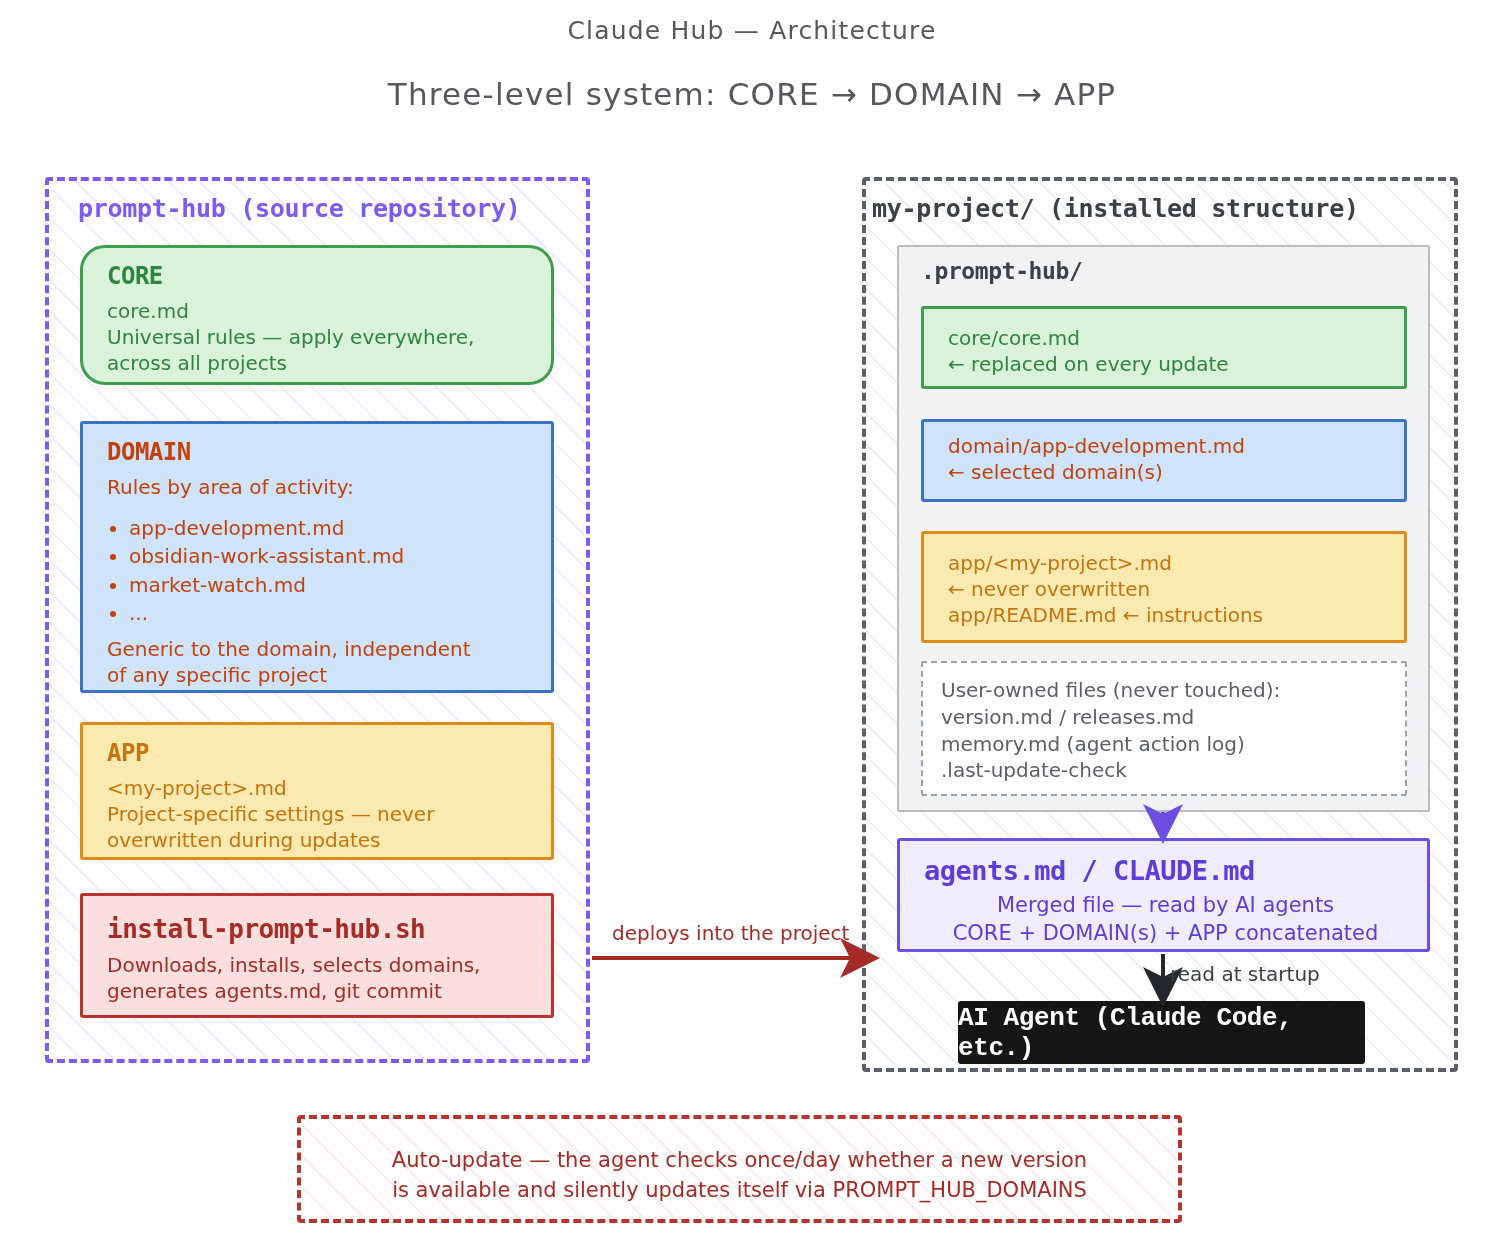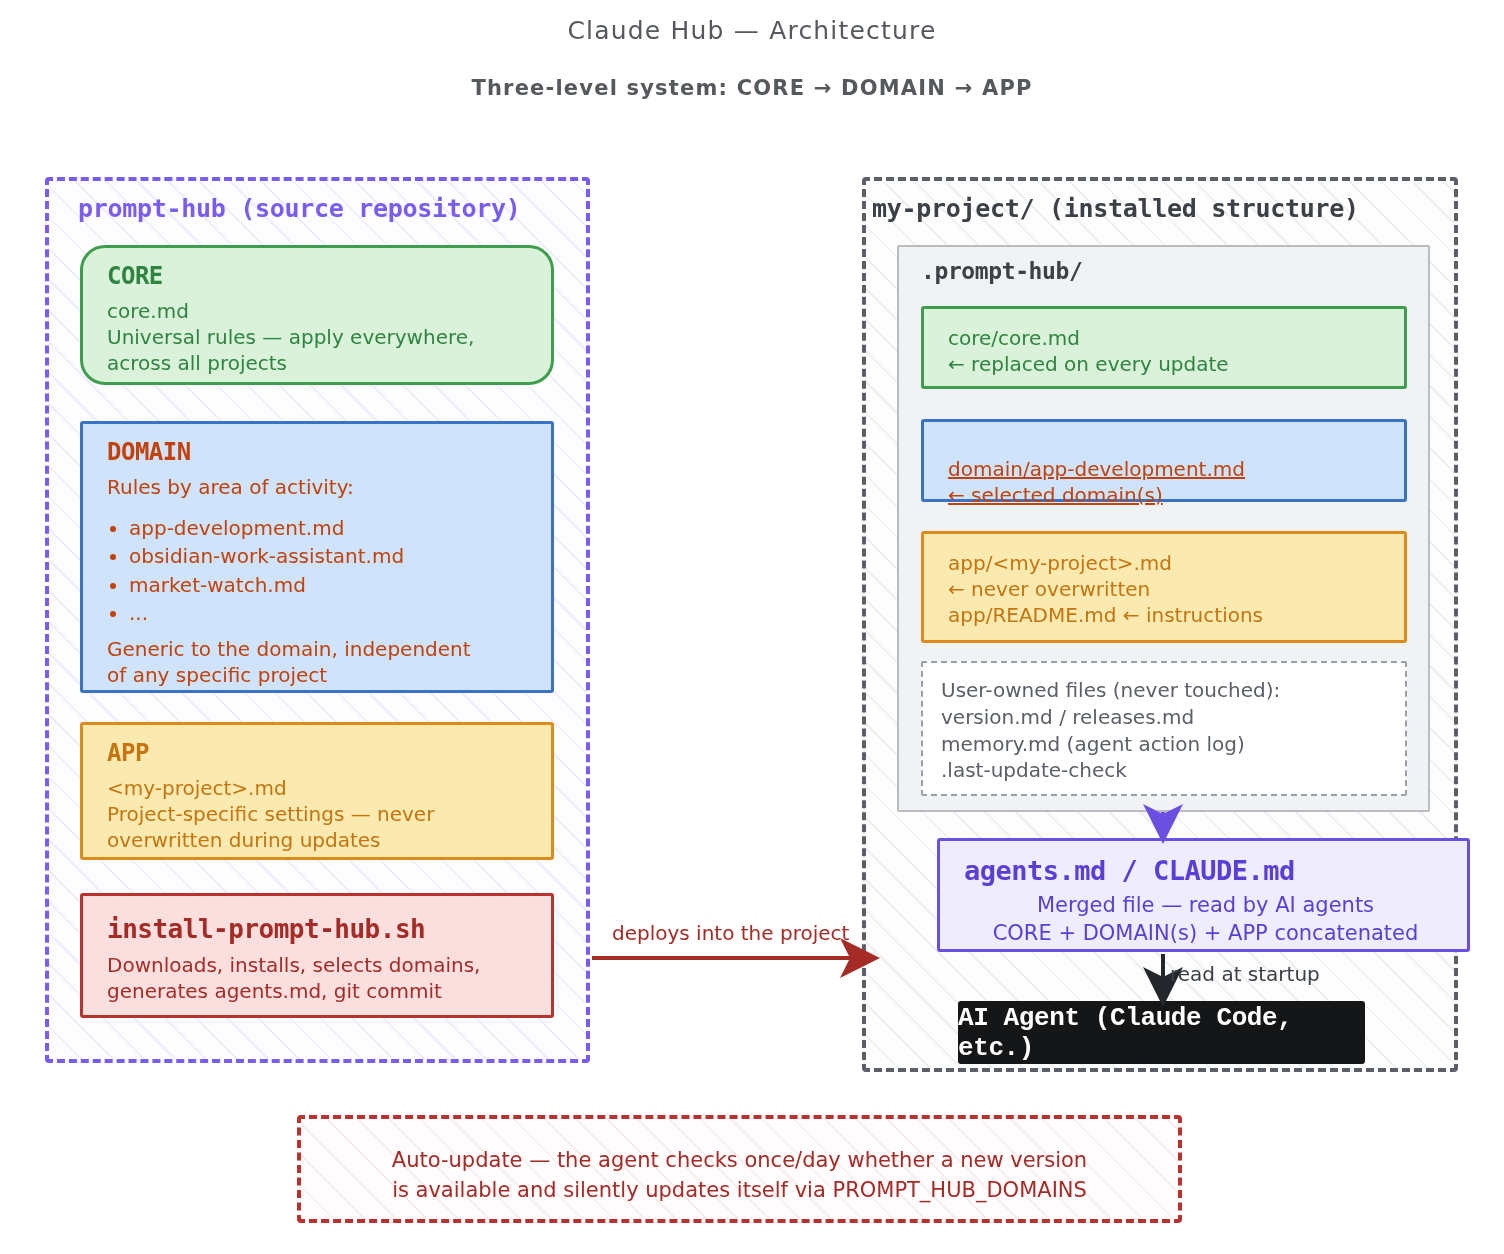--- a/index.html
+++ b/index.html
@@ -26,24 +26,23 @@
     font-size: 25px;
     letter-spacing: 1.2px;
     color: #55585d;
   }
   #diagram-subtitle {
     position: absolute;
     left: 0; top: 76px;
     width: 1504px;
     text-align: center;
     font-family: "DejaVu Sans", sans-serif;
-    font-size: 21px;
+    font-size: 31px;
     letter-spacing: 1.2px;
     color: #55585d;
-    font-weight: bold;
   }
 
   
   .container-box {
     position: absolute;
     box-sizing: border-box;
     border-radius: 4px;
   }
   .hatch-purple {
     border: 4px dashed #7a5cf0;
@@ -119,21 +118,21 @@
     font-family: "DejaVu Sans", sans-serif;
     font-size: 20px;
     line-height: 1.42;
   }
   .card-list li { margin: 0; padding: 0; }
 
   .c-green  { border-color: #3f9e4d; background: #d9f2d9; color: #2f8440; }
   .c-blue   { border-color: #3a72c4; background: #cfe4fa; color: #c2410c; }
   .c-orange { border-color: #dd8b1b; background: #fbeab0; color: #c5740f; }
   .c-red    { border-color: #b8332e; background: #fadfde; color: #a52b26; }
-  .c-purple { border-color: #6b4fe0; background: #efedfd; color: #5a3ed6; margin-left: 40px; }
+  .c-purple { border-color: #6b4fe0; background: #efedfd; color: #5a3ed6; }
 
   
   #prompt-hub-dir {
     position: absolute;
     box-sizing: border-box;
     border: 2px solid #b9bcc1;
     background: #f1f2f4;
     border-radius: 2px;
   }
   #prompt-hub-dir-label {
@@ -275,21 +274,21 @@
 <div class="container-title" id="right-panel-title" style="left:872px; top:194px;">my-project/ (installed structure)</div>
 
 <div id="prompt-hub-dir" style="left:897px; top:245px; width:533px; height:567px;"></div>
 <div id="prompt-hub-dir-label" style="left:921px; top:258px;">.prompt-hub/</div>
 
 <div class="card c-green" style="left:921px; top:306px; width:486px; height:83px; padding-top:16px;">
   <span class="card-body">core/core.md
 ← replaced on every update</span>
 </div>
 
-<div class="card c-blue" style="left:921px; top:419px; width:486px; height:83px; padding-top:34px;text-decoration:underline;">
+<div class="card c-blue" style="left:921px; top:419px; width:486px; height:83px; padding-top:11px;">
   <span class="card-body">domain/app-development.md
 ← selected domain(s)</span>
 </div>
 
 <div class="card c-orange" style="left:921px; top:531px; width:486px; height:112px; padding-top:16px;">
   <span class="card-body">app/&lt;my-project&gt;.md
 ← never overwritten
 app/README.md ← instructions</span>
 </div>
 

